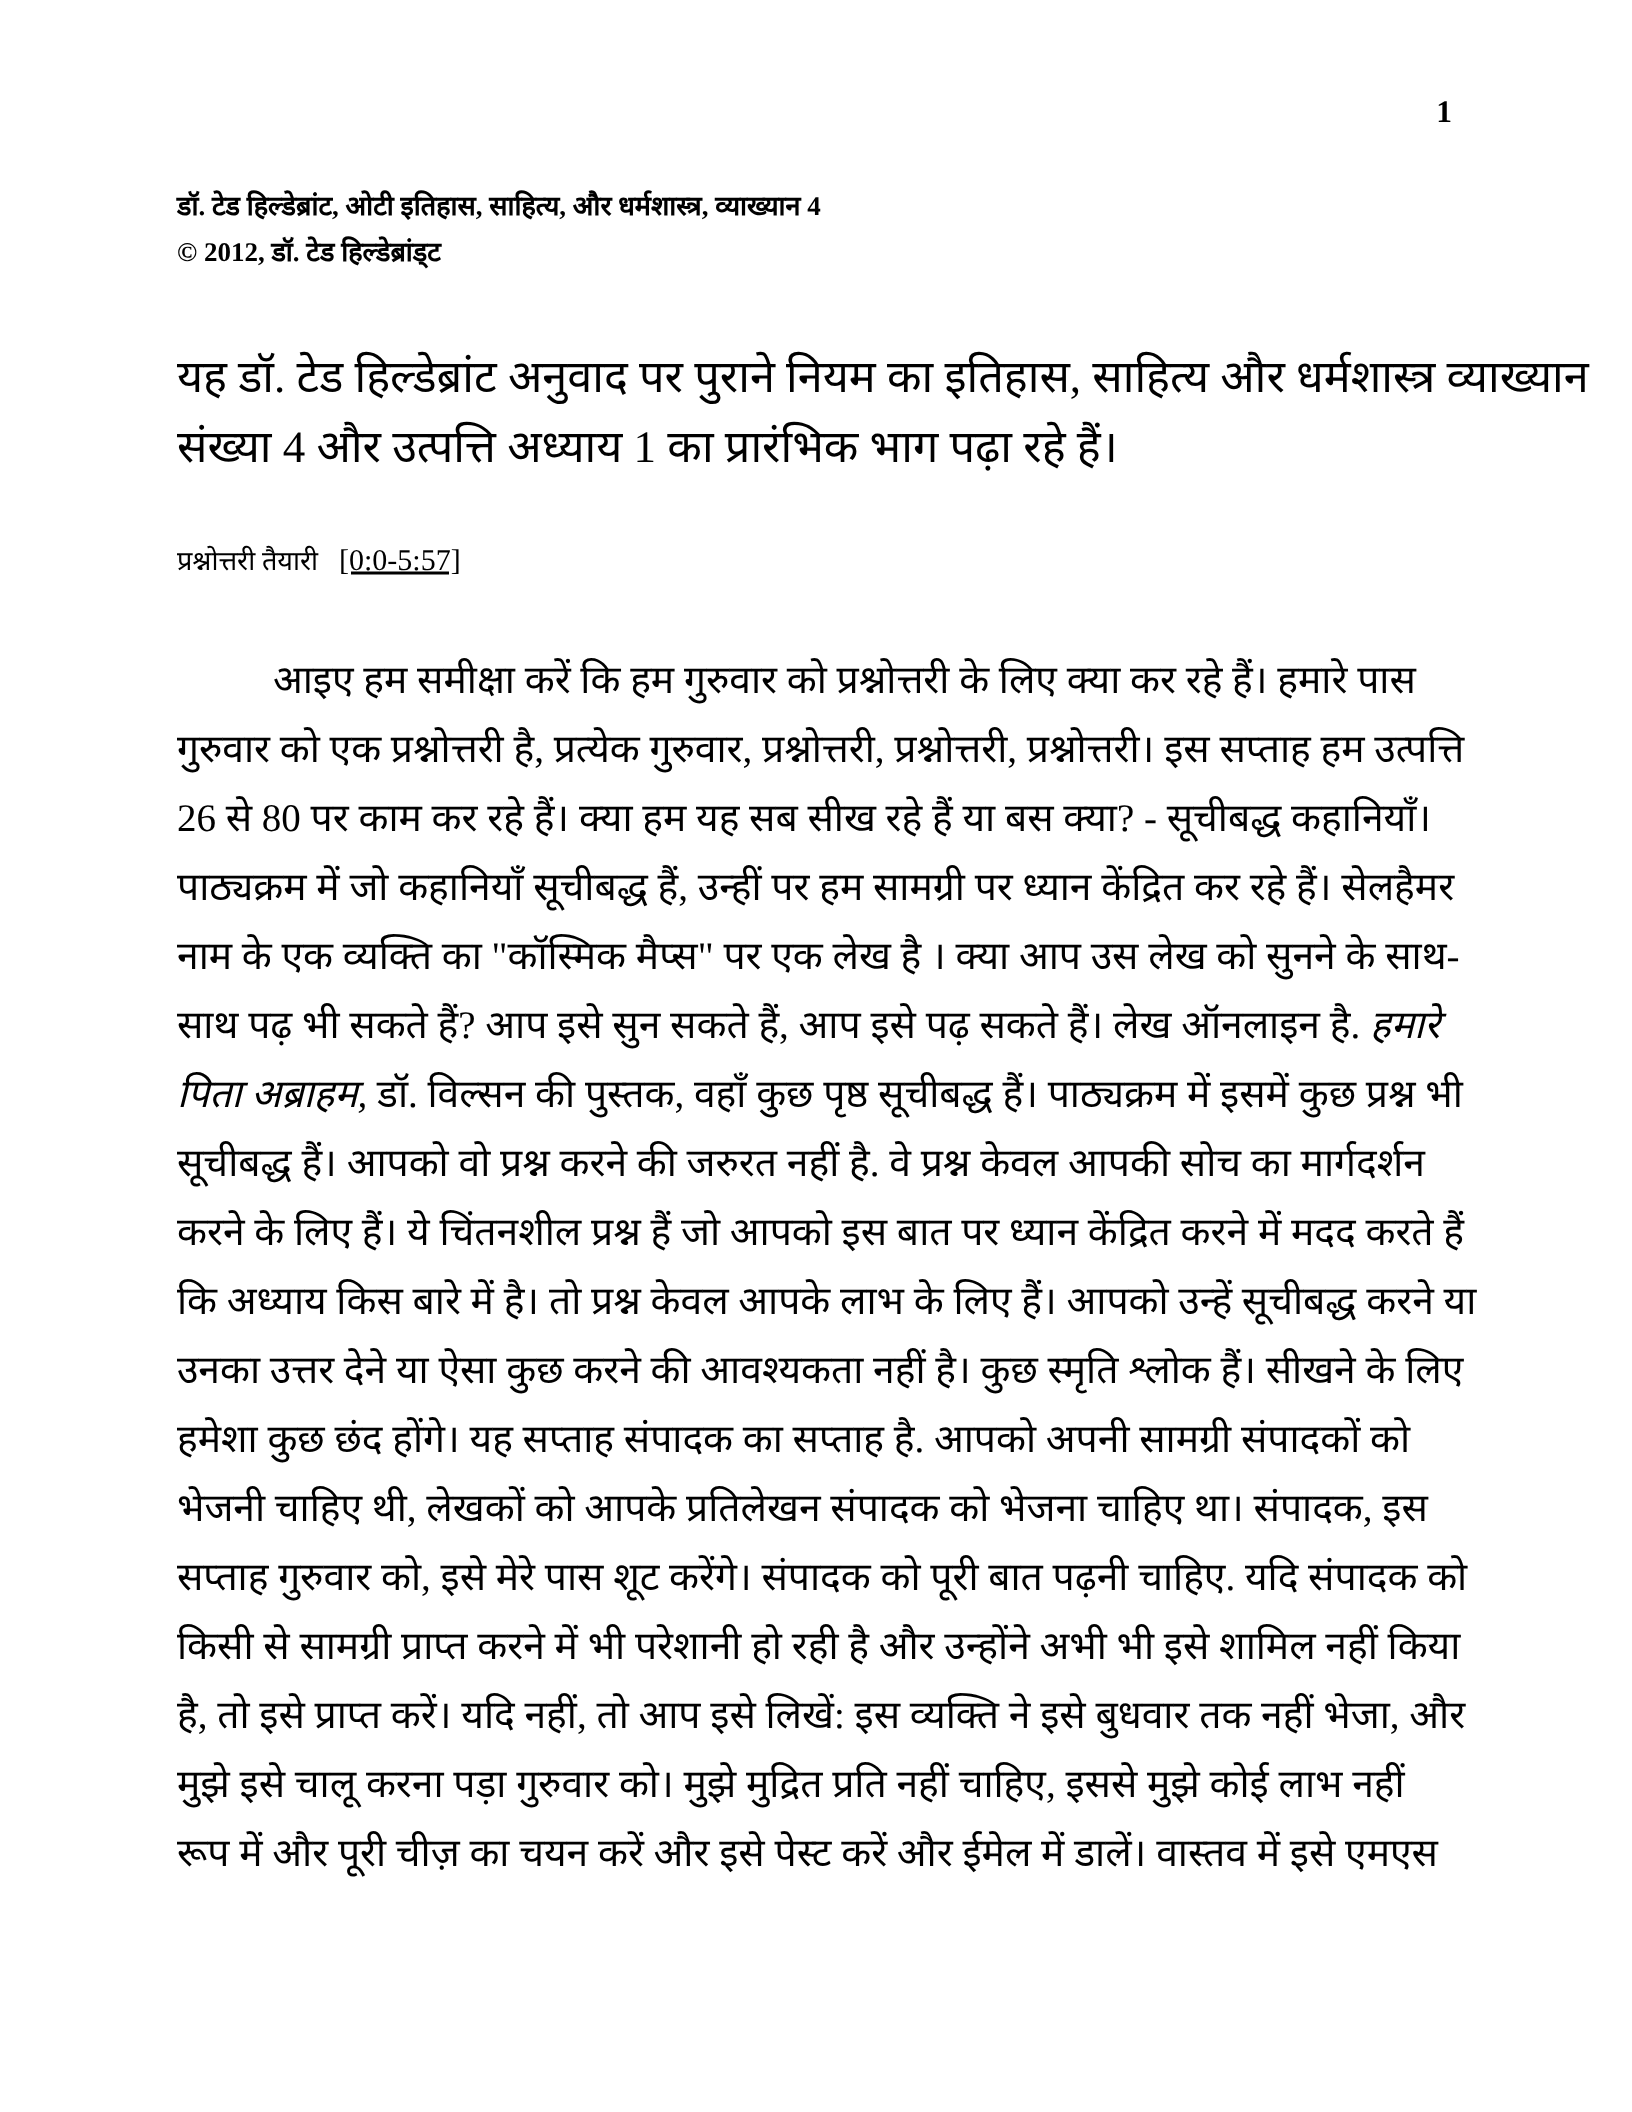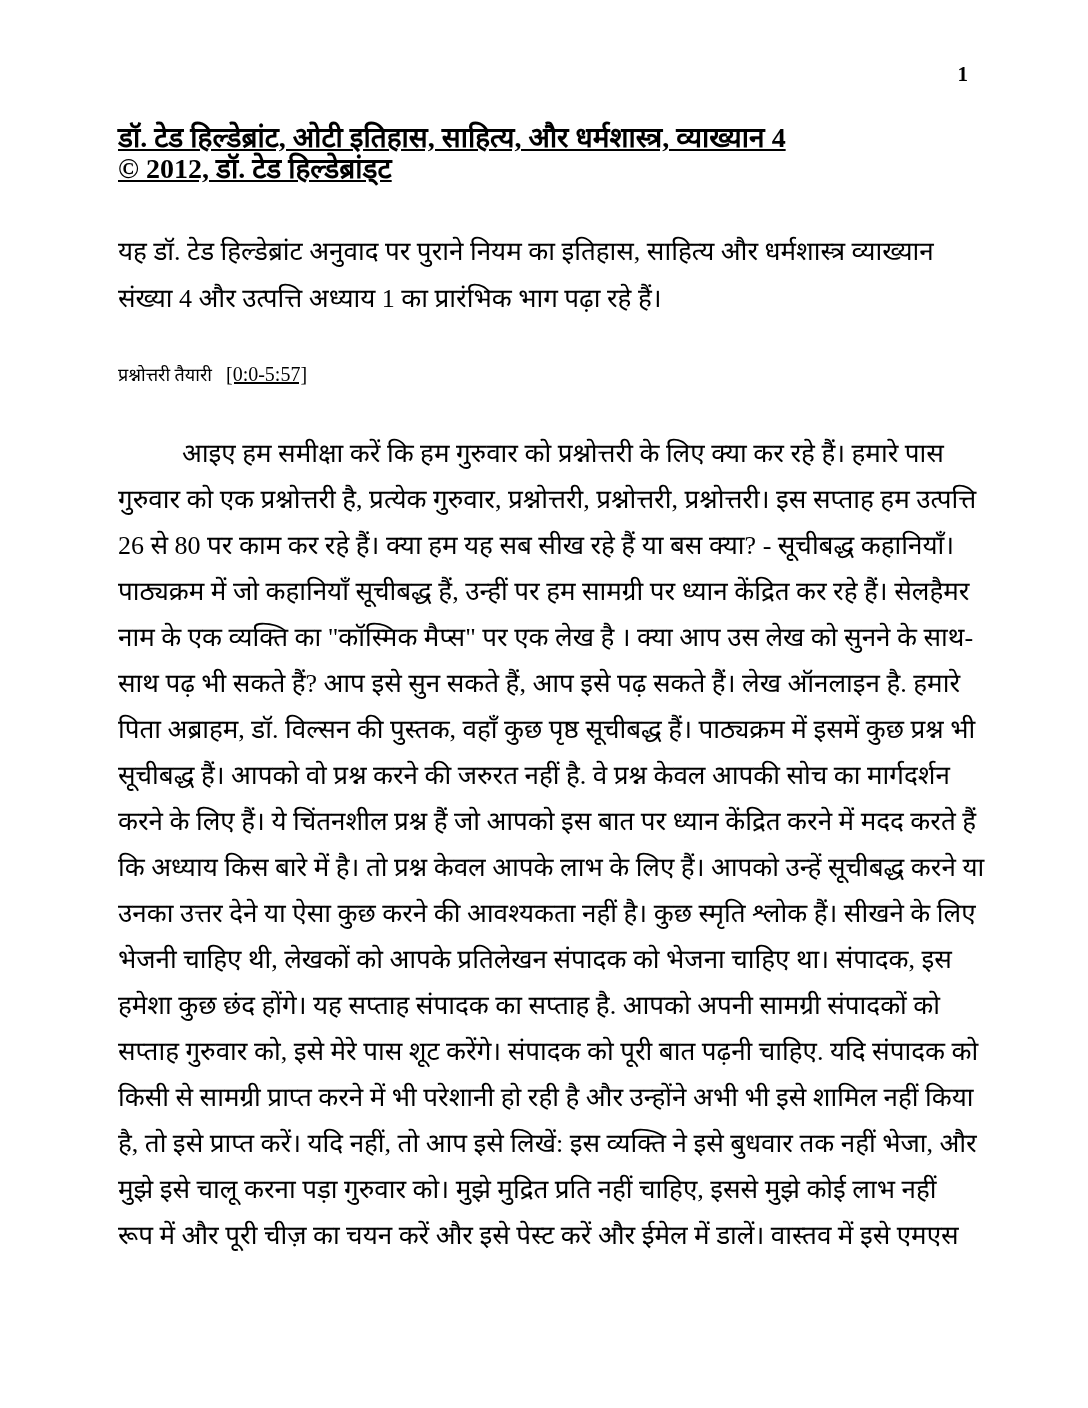--- a/index.html
+++ b/index.html
@@ -25,31 +25,30 @@
     top: 62px;
     right: 120px;
     font-size: 21px;
     font-weight: bold;
   }
   .doc-header {
     position: absolute;
     top: 122px;
     left: 118px;
     width: 852px;
-    font-size: 28px;
+    font-size: 18px;
     font-weight: bold;
     line-height: 31px;
-    text-decoration: underline;
   }
   .intro {
     position: absolute;
     top: 228px;
     left: 118px;
     width: 852px;
-    font-size: 26px;
+    font-size: 30px;
     line-height: 47px;
   }
   .section-heading {
     position: absolute;
     top: 360px;
     left: 118px;
     width: 852px;
     font-weight: normal;
   }
   .heading-title {
@@ -70,20 +69,21 @@
     line-height: 46px;
   }
   .line {
     white-space: nowrap;
   }
   .line.indent {
     padding-left: 64px;
     margin-top: 24px;
   }
   .italic {
+    font-style: italic;
   }
 </style>
 </head>
 <body>
 
 <div class="page">
 
   <div class="page-number">1</div>
 
   <header class="doc-header">
@@ -106,22 +106,22 @@
     <div class="line">गुरुवार को एक प्रश्नोत्तरी है, प्रत्येक गुरुवार, प्रश्नोत्तरी, प्रश्नोत्तरी, प्रश्नोत्तरी। इस सप्ताह हम उत्पत्ति</div>
     <div class="line">26 से 80 पर काम कर रहे हैं। क्या हम यह सब सीख रहे हैं या बस क्या? - सूचीबद्ध कहानियाँ।</div>
     <div class="line">पाठ्यक्रम में जो कहानियाँ सूचीबद्ध हैं, उन्हीं पर हम सामग्री पर ध्यान केंद्रित कर रहे हैं। सेलहैमर</div>
     <div class="line">नाम के एक व्यक्ति का "कॉस्मिक मैप्स" पर एक लेख है । क्या आप उस लेख को सुनने के साथ-</div>
     <div class="line"><span>साथ पढ़ भी सकते हैं? आप इसे सुन सकते हैं, आप इसे पढ़ सकते हैं। लेख ऑनलाइन है. </span><span class="italic">हमारे</span></div>
     <div class="line"><span class="italic">पिता अब्राहम,</span><span> डॉ. विल्सन की पुस्तक, वहाँ कुछ पृष्ठ सूचीबद्ध हैं। पाठ्यक्रम में इसमें कुछ प्रश्न भी</span></div>
     <div class="line">सूचीबद्ध हैं। आपको वो प्रश्न करने की जरुरत नहीं है. वे प्रश्न केवल आपकी सोच का मार्गदर्शन</div>
     <div class="line">करने के लिए हैं। ये चिंतनशील प्रश्न हैं जो आपको इस बात पर ध्यान केंद्रित करने में मदद करते हैं</div>
     <div class="line">कि अध्याय किस बारे में है। तो प्रश्न केवल आपके लाभ के लिए हैं। आपको उन्हें सूचीबद्ध करने या</div>
     <div class="line">उनका उत्तर देने या ऐसा कुछ करने की आवश्यकता नहीं है। कुछ स्मृति श्लोक हैं। सीखने के लिए</div>
+    <div class="line">हमेशा कुछ छंद होंगे। यह सप्ताह संपादक का सप्ताह है. आपको अपनी सामग्री संपादकों को</div>
     <div class="line">भेजनी चाहिए थी, लेखकों को आपके प्रतिलेखन संपादक को भेजना चाहिए था। संपादक, इस</div>
-    <div class="line">हमेशा कुछ छंद होंगे। यह सप्ताह संपादक का सप्ताह है. आपको अपनी सामग्री संपादकों को</div>
     <div class="line">सप्ताह गुरुवार को, इसे मेरे पास शूट करेंगे। संपादक को पूरी बात पढ़नी चाहिए. यदि संपादक को</div>
     <div class="line">किसी से सामग्री प्राप्त करने में भी परेशानी हो रही है और उन्होंने अभी भी इसे शामिल नहीं किया</div>
     <div class="line">है, तो इसे प्राप्त करें। यदि नहीं, तो आप इसे लिखें: इस व्यक्ति ने इसे बुधवार तक नहीं भेजा, और</div>
     <div class="line">मुझे इसे चालू करना पड़ा गुरुवार को। मुझे मुद्रित प्रति नहीं चाहिए, इससे मुझे कोई लाभ नहीं</div>
     <div class="line">रूप में और पूरी चीज़ का चयन करें और इसे पेस्ट करें और ईमेल में डालें। वास्तव में इसे एमएस</div>
   </section>
 
 </div>
 
 </body></html>

